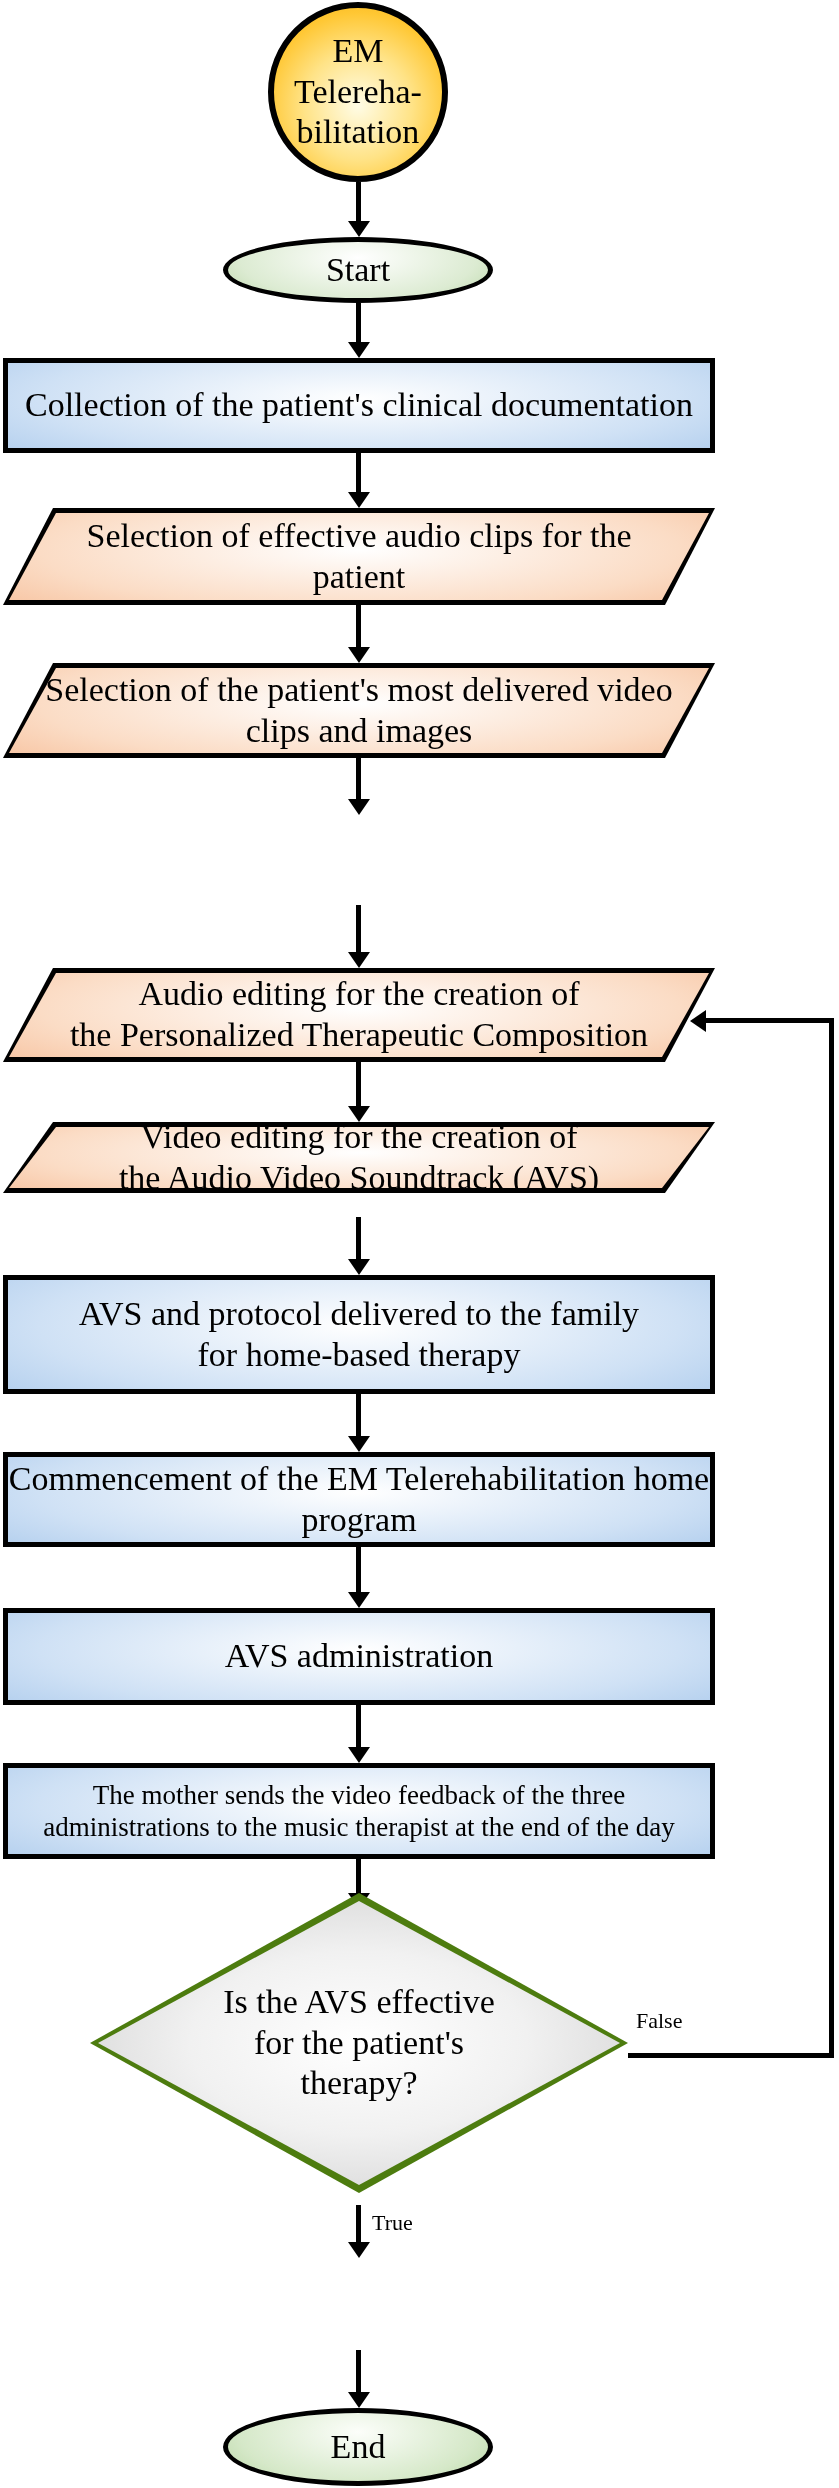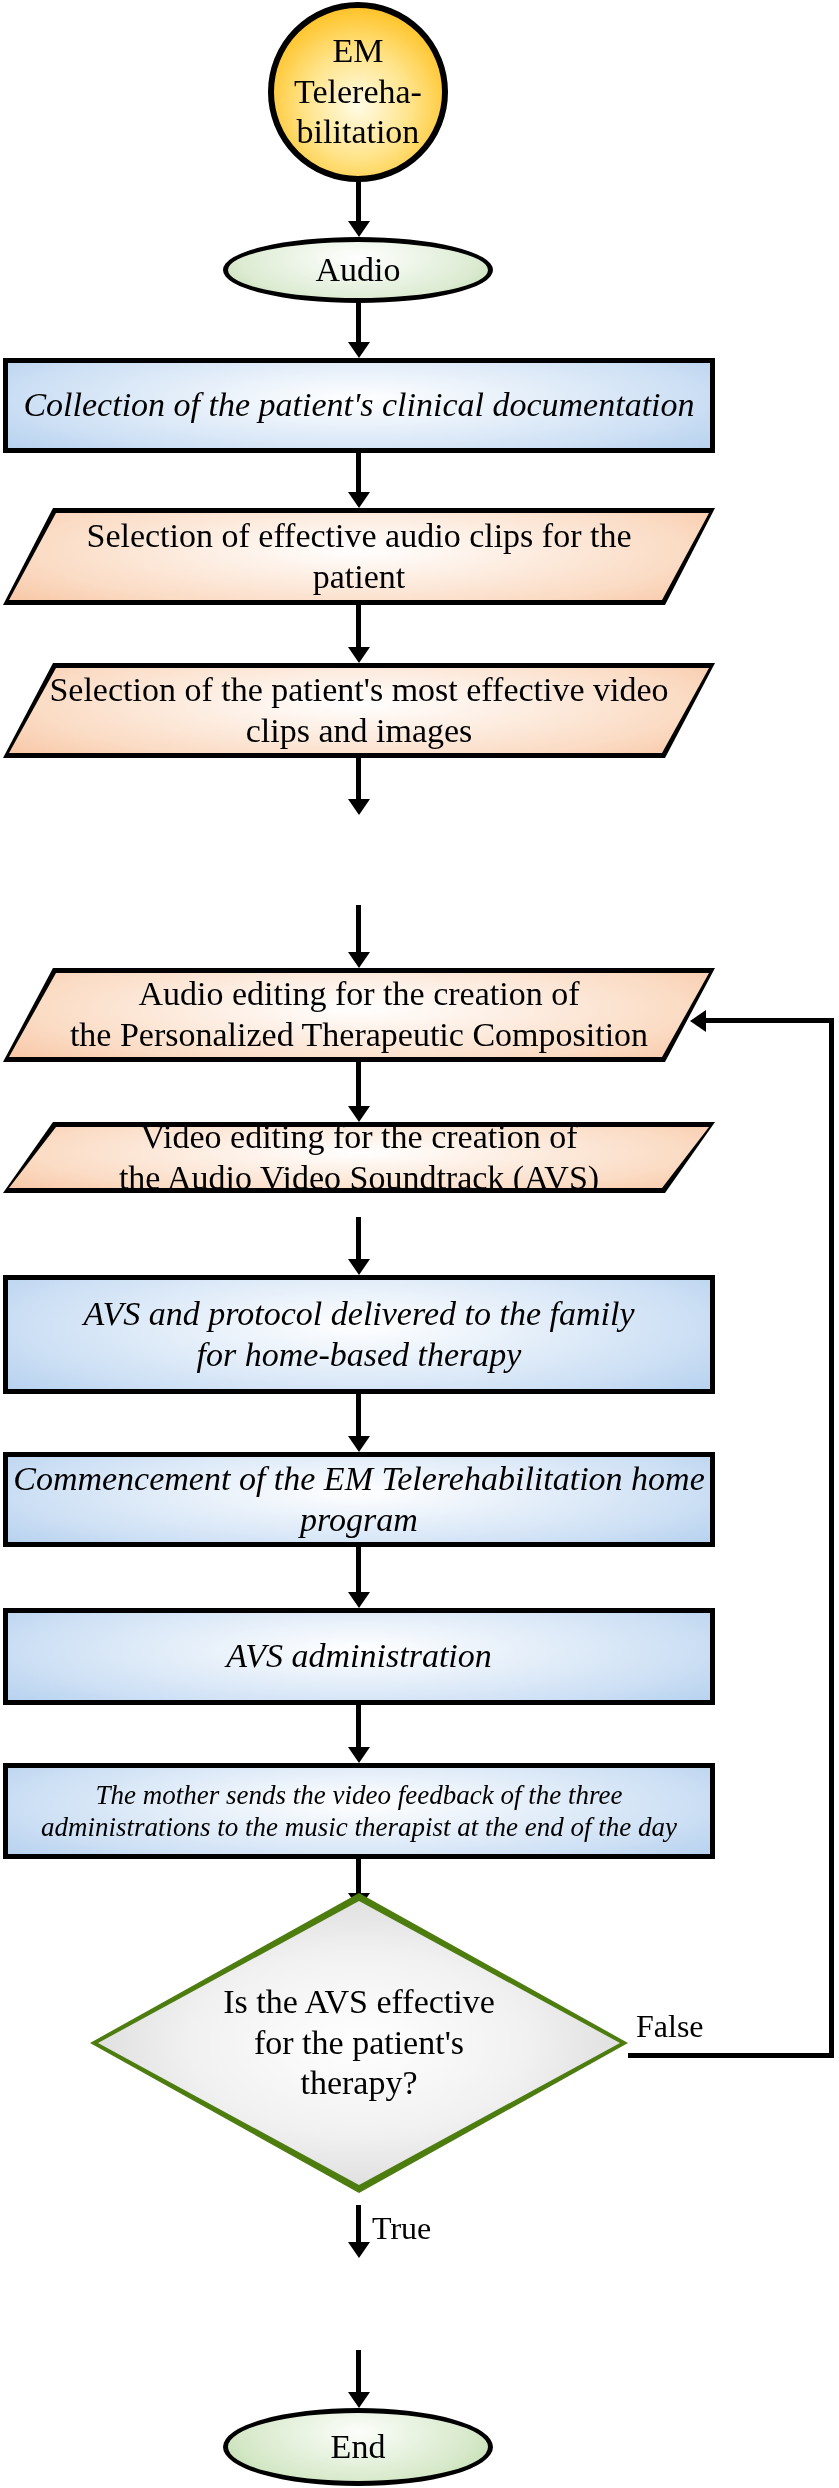--- a/index.html
+++ b/index.html
@@ -18,21 +18,20 @@
     text-align:center;white-space:pre-line;
     font-size:34px;line-height:1.2;color:#000;
   }
   .txt.small{font-size:27px;}
 
   
   .rect{
     left:3px;width:712px;
     border:5px solid #000;
     background:radial-gradient(120% 180% at 50% 42%, #ffffff 0%, #cfe1f5 38%, #6fa3dc 97%);
-    font-style:italic;
   }
   
   .para{background:#000;clip-path:polygon(50px 0,100% 0,calc(100% - 50px) 100%,0 100%);left:3px;width:712px;}
   .para .fill{
     position:absolute;left:6px;right:6px;top:5px;bottom:5px;
     clip-path:polygon(47px 0,100% 0,calc(100% - 47px) 100%,0 100%);
     background:radial-gradient(120% 180% at 50% 42%, #ffffff 0%, #fbdcc5 38%, #ee8a4c 97%);
   }
   
   .circle{
@@ -77,21 +76,21 @@
   
   .fl-bottom{position:absolute;left:628px;top:2053px;width:206px;height:5px;background:#000;}
   .fl-v{position:absolute;left:829px;top:1018px;width:5px;height:1040px;background:#000;}
   .fl-top{position:absolute;left:706px;top:1018px;width:128px;height:5px;background:#000;}
   .fl-head{
     position:absolute;left:690px;top:1010px;width:0;height:0;
     border-top:11px solid transparent;border-bottom:11px solid transparent;
     border-right:16px solid #000;
   }
 
-  .branch-label{position:absolute;font-size:32px;z-index:4;}
+  .branch-label{position:absolute;font-size:22px;z-index:4;}
   .branch-label.true{left:372px;top:2210px;}
   .branch-label.false{left:636px;top:2008px;}
 </style>
 </head>
 <body>
 
 <div id="canvas">
 
   <div class="node circle">
     <div class="txt">EM
@@ -150,36 +149,36 @@
   <div class="varrow" style="top:2205px;height:53px">
       <div class="line"></div>
       <div class="head"></div>
     </div>
   <div class="varrow" style="top:2350px;height:58px">
       <div class="line"></div>
       <div class="head"></div>
     </div>
 
   <div class="node ellipse start">
-    <div class="txt">Audio</div>
+    <div class="txt">Start</div>
   </div>
 
   <div class="node rect" style="top:358px;height:95px">
     <div class="txt">Collection of the patient's clinical documentation</div>
   </div>
 
   <div class="node para" style="top:508px;height:97px">
     <div class="fill"></div>
     <div class="txt">Selection of effective audio clips for the
 patient</div>
   </div>
 
   <div class="node para" style="top:663px;height:95px">
     <div class="fill"></div>
-    <div class="txt">Selection of the patient's most effective video
+    <div class="txt">Selection of the patient's most delivered video
 clips and images</div>
   </div>
 
 
   <div class="node para" style="top:968px;height:94px">
     <div class="fill"></div>
     <div class="txt">Audio editing for the creation of
 the Personalized Therapeutic Composition</div>
   </div>
 

